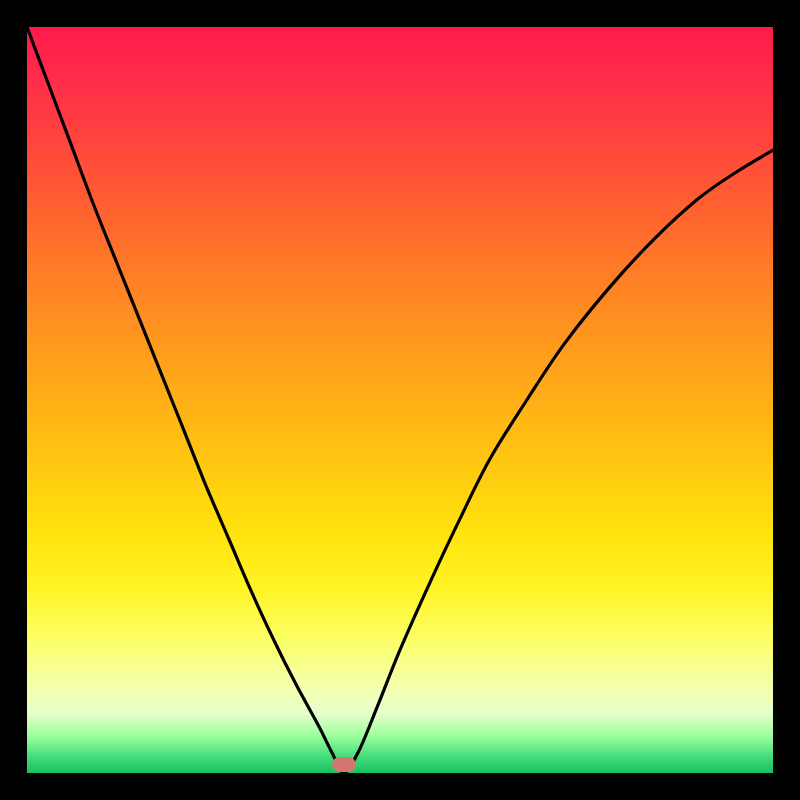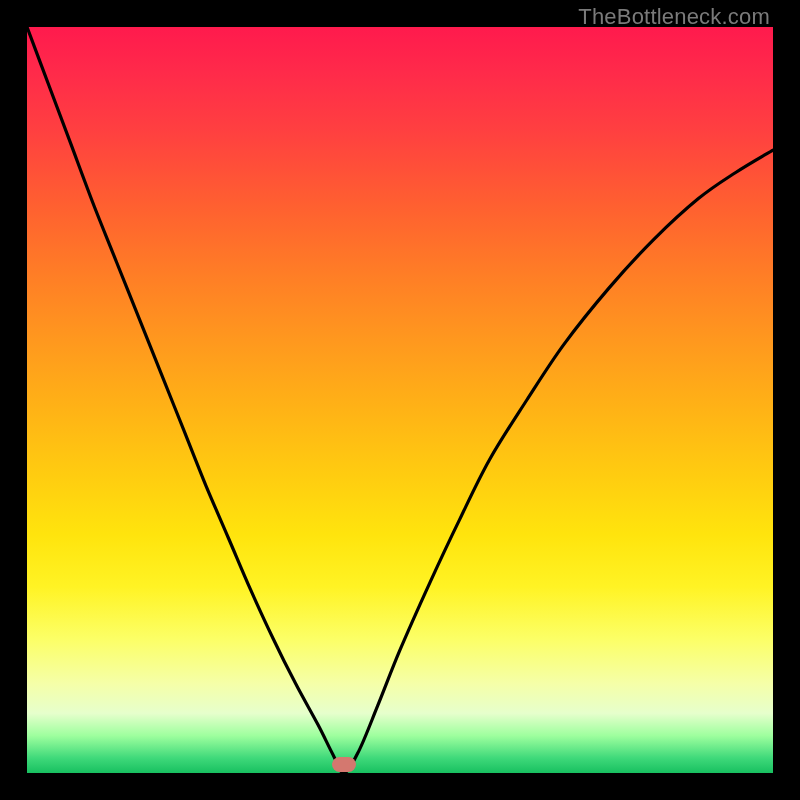--- a/index.html
+++ b/index.html
@@ -62,20 +62,19 @@
     font-size: 22px;
     font-weight: 500;
     letter-spacing: 0.2px;
     user-select: none;
   }
 </style>
 </head>
 <body>
 
 <div class="frame">
-  <div class="watermark">TheBottleneck.com</div>
   <div class="plot-area">
     <svg class="curve-svg" viewBox="0 0 746 746" preserveAspectRatio="none">
       <path id="curve-path" fill="none" stroke="#000" stroke-width="3.2" stroke-linecap="round" d="M 0.0 0.0 C 3.7 9.9 14.9 39.8 22.4 59.7 C 29.8 79.6 37.3 99.5 44.8 119.4 C 52.2 139.3 59.7 159.8 67.1 179.0 C 74.6 198.3 82.1 216.3 89.5 235.0 C 97.0 253.6 104.4 272.3 111.9 290.9 C 119.4 309.6 126.8 328.2 134.3 346.9 C 141.7 365.5 149.2 384.2 156.7 402.8 C 164.1 421.5 171.6 440.8 179.0 458.8 C 186.5 476.8 194.0 493.6 201.4 511.0 C 208.9 528.4 216.3 546.4 223.8 563.2 C 231.3 580.0 238.7 596.2 246.2 611.7 C 253.6 627.3 261.1 642.2 268.6 656.5 C 276.0 670.8 284.7 685.7 290.9 697.5 C 297.2 709.3 301.5 719.3 305.9 727.4 C 310.2 735.4 312.7 746.6 317.1 746.0 C 321.4 745.4 326.4 734.8 332.0 723.6 C 337.6 712.4 343.8 695.6 350.6 678.9 C 357.5 662.1 364.3 643.4 373.0 622.9 C 381.7 602.4 392.9 577.5 402.8 555.8 C 412.8 534.0 422.7 512.9 432.7 492.4 C 442.6 471.8 451.3 452.6 462.5 432.7 C 473.7 412.8 487.4 392.3 499.8 373.0 C 512.3 353.7 523.4 335.7 537.1 317.1 C 550.8 298.4 567.0 278.5 581.9 261.1 C 596.8 243.7 611.7 227.5 626.6 212.6 C 641.6 197.7 657.7 182.8 671.4 171.6 C 685.1 160.4 696.3 153.6 708.7 145.5 C 721.1 137.4 739.8 126.8 746.0 123.1"></path>
     </svg>
     <div id="opt-marker" class="marker" style="left: 305.05px; top: 730.048px;"></div>
   </div>
 </div>
 
 </body></html>

